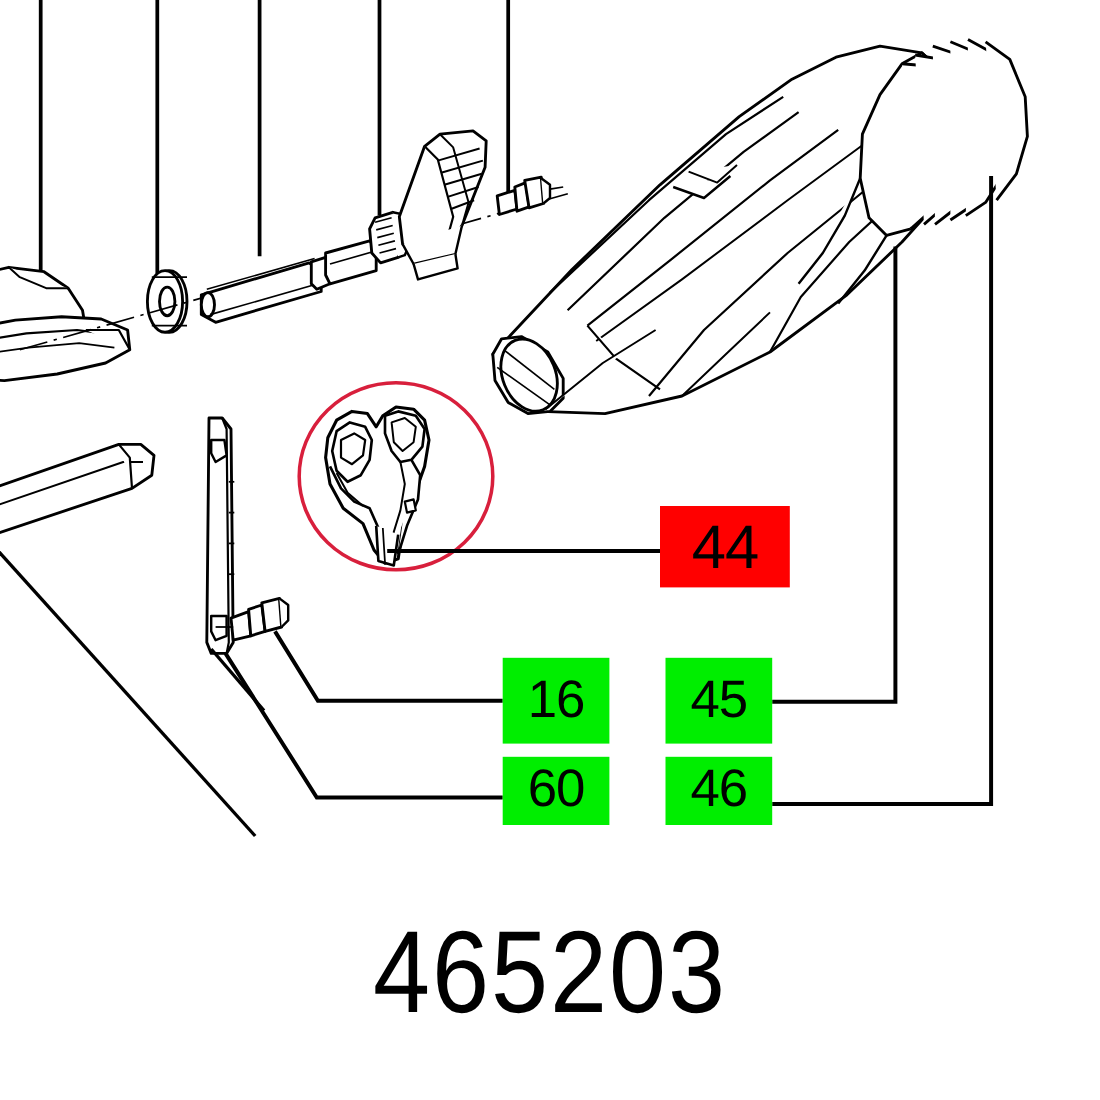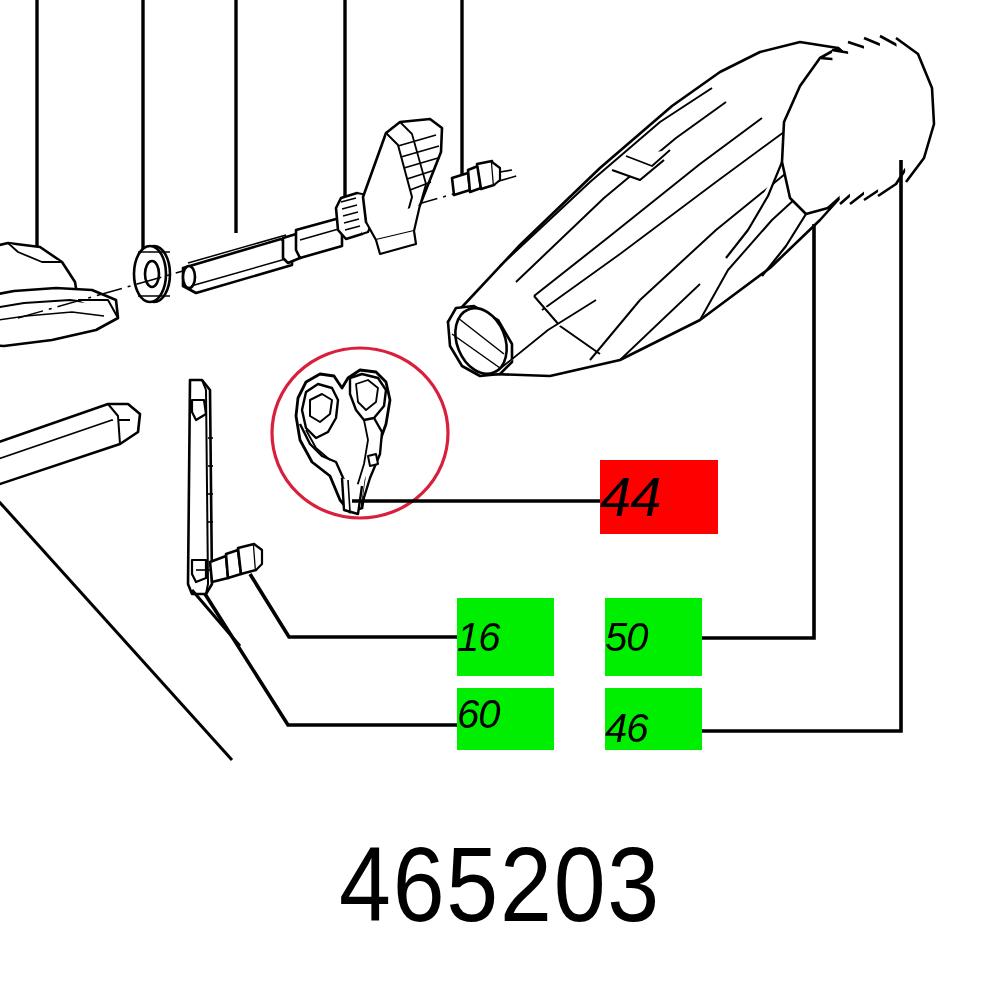--- a/index.html
+++ b/index.html
@@ -21,34 +21,34 @@
     position: absolute;
     left: 0;
     top: 0;
     width: 1000px;
     height: 1000px;
   }
   .callout {
     position: absolute;
     display: flex;
     align-items: center;
+    justify-content: center;
     font-family: "Liberation Sans", sans-serif;
     color: #000000;
     line-height: 1;
     letter-spacing: -1px;
     user-select: none;
-    font-style: italic;
   }
   .callout-red {
     background: #ff0000;
     font-size: 56px;
   }
   .callout-green {
     background: #00ee00;
-    font-size: 40px;
+    font-size: 48px;
   }
   #part-number {
     position: absolute;
     left: 0;
     top: 824px;
     width: 1000px;
     text-align: center;
     font-family: "Liberation Sans Narrow", "Liberation Sans", sans-serif;
     font-size: 106px;
     font-weight: 500;
@@ -265,26 +265,26 @@
 
   <div class="callout callout-red" style="left:600px; top:460px; width:118px; height:74px;">
     <span>44</span>
   </div>
 
   <div class="callout callout-green" style="left:457px; top:598px; width:97px; height:78px;">
     <span>16</span>
   </div>
 
   <div class="callout callout-green" style="left:605px; top:598px; width:97px; height:78px;">
-    <span>50</span>
+    <span>45</span>
   </div>
 
   <div class="callout callout-green" style="left:457px; top:688px; width:97px; height:62px; align-items:flex-start;">
     <span style="margin-top:6px;">60</span>
   </div>
 
   <div class="callout callout-green" style="left:605px; top:688px; width:97px; height:62px; align-items:flex-start;">
-    <span style="margin-top:20px;">46</span>
+    <span style="margin-top:6px;">46</span>
   </div>
 
   <div id="part-number">465203</div>
 
 </div>
 
 </body></html>

